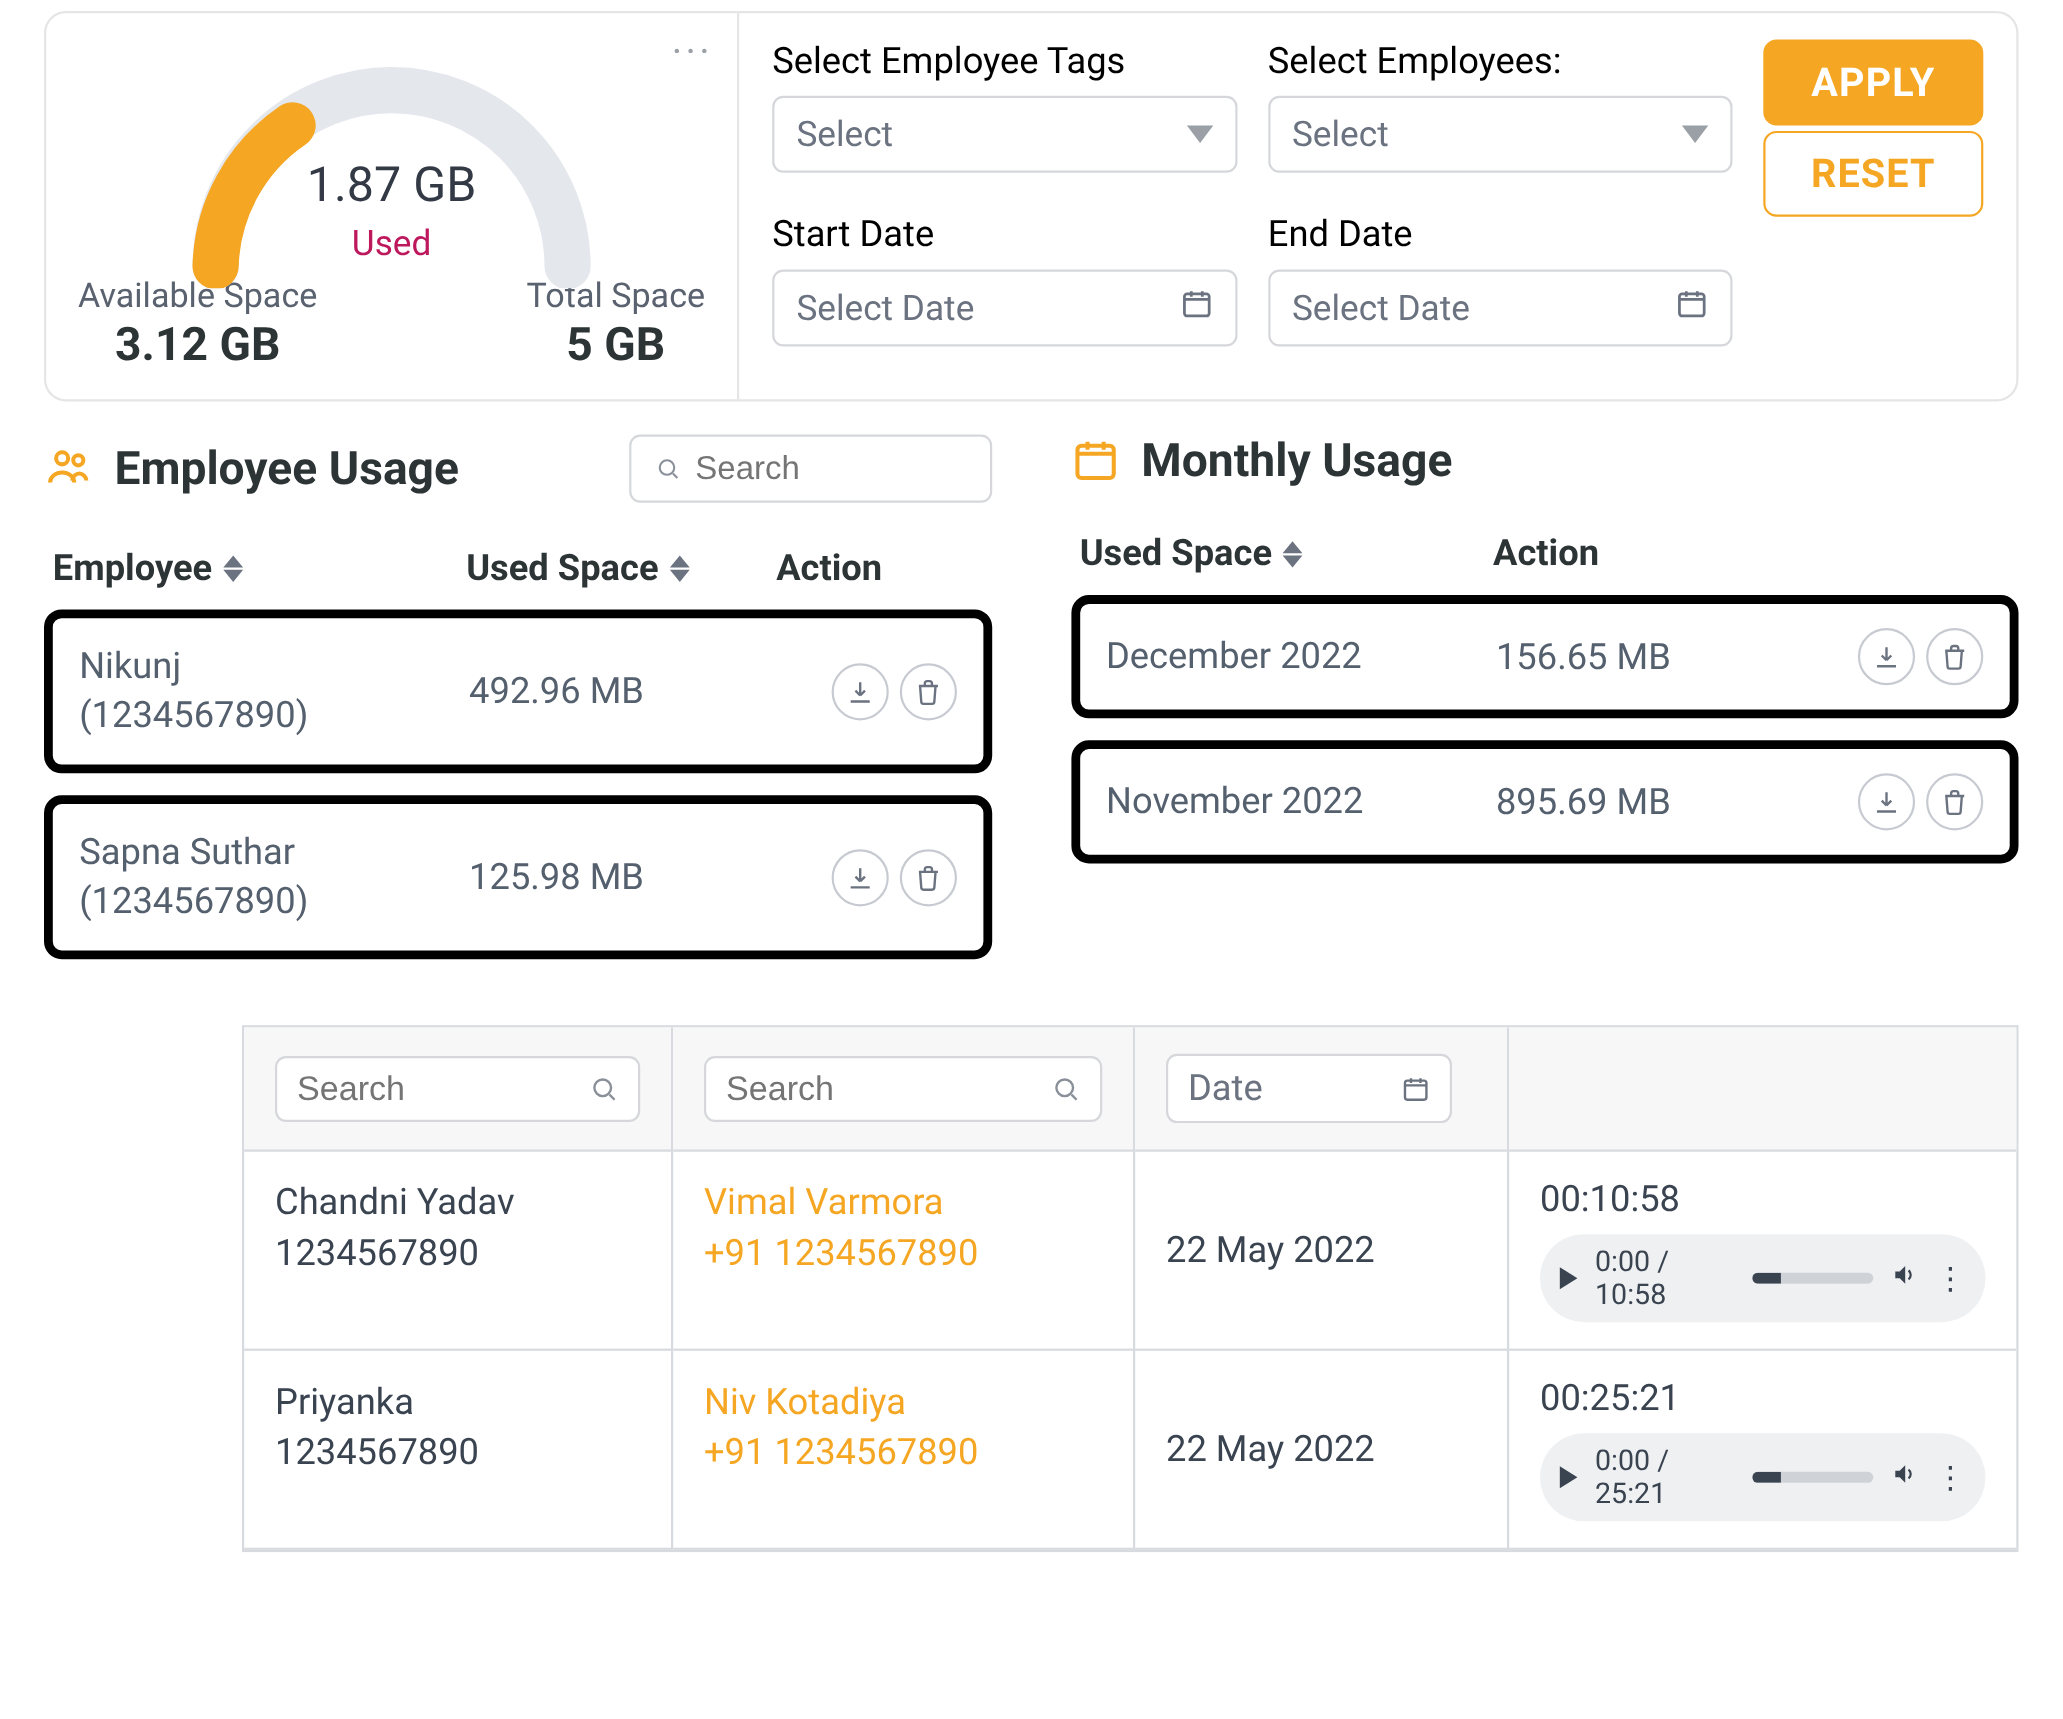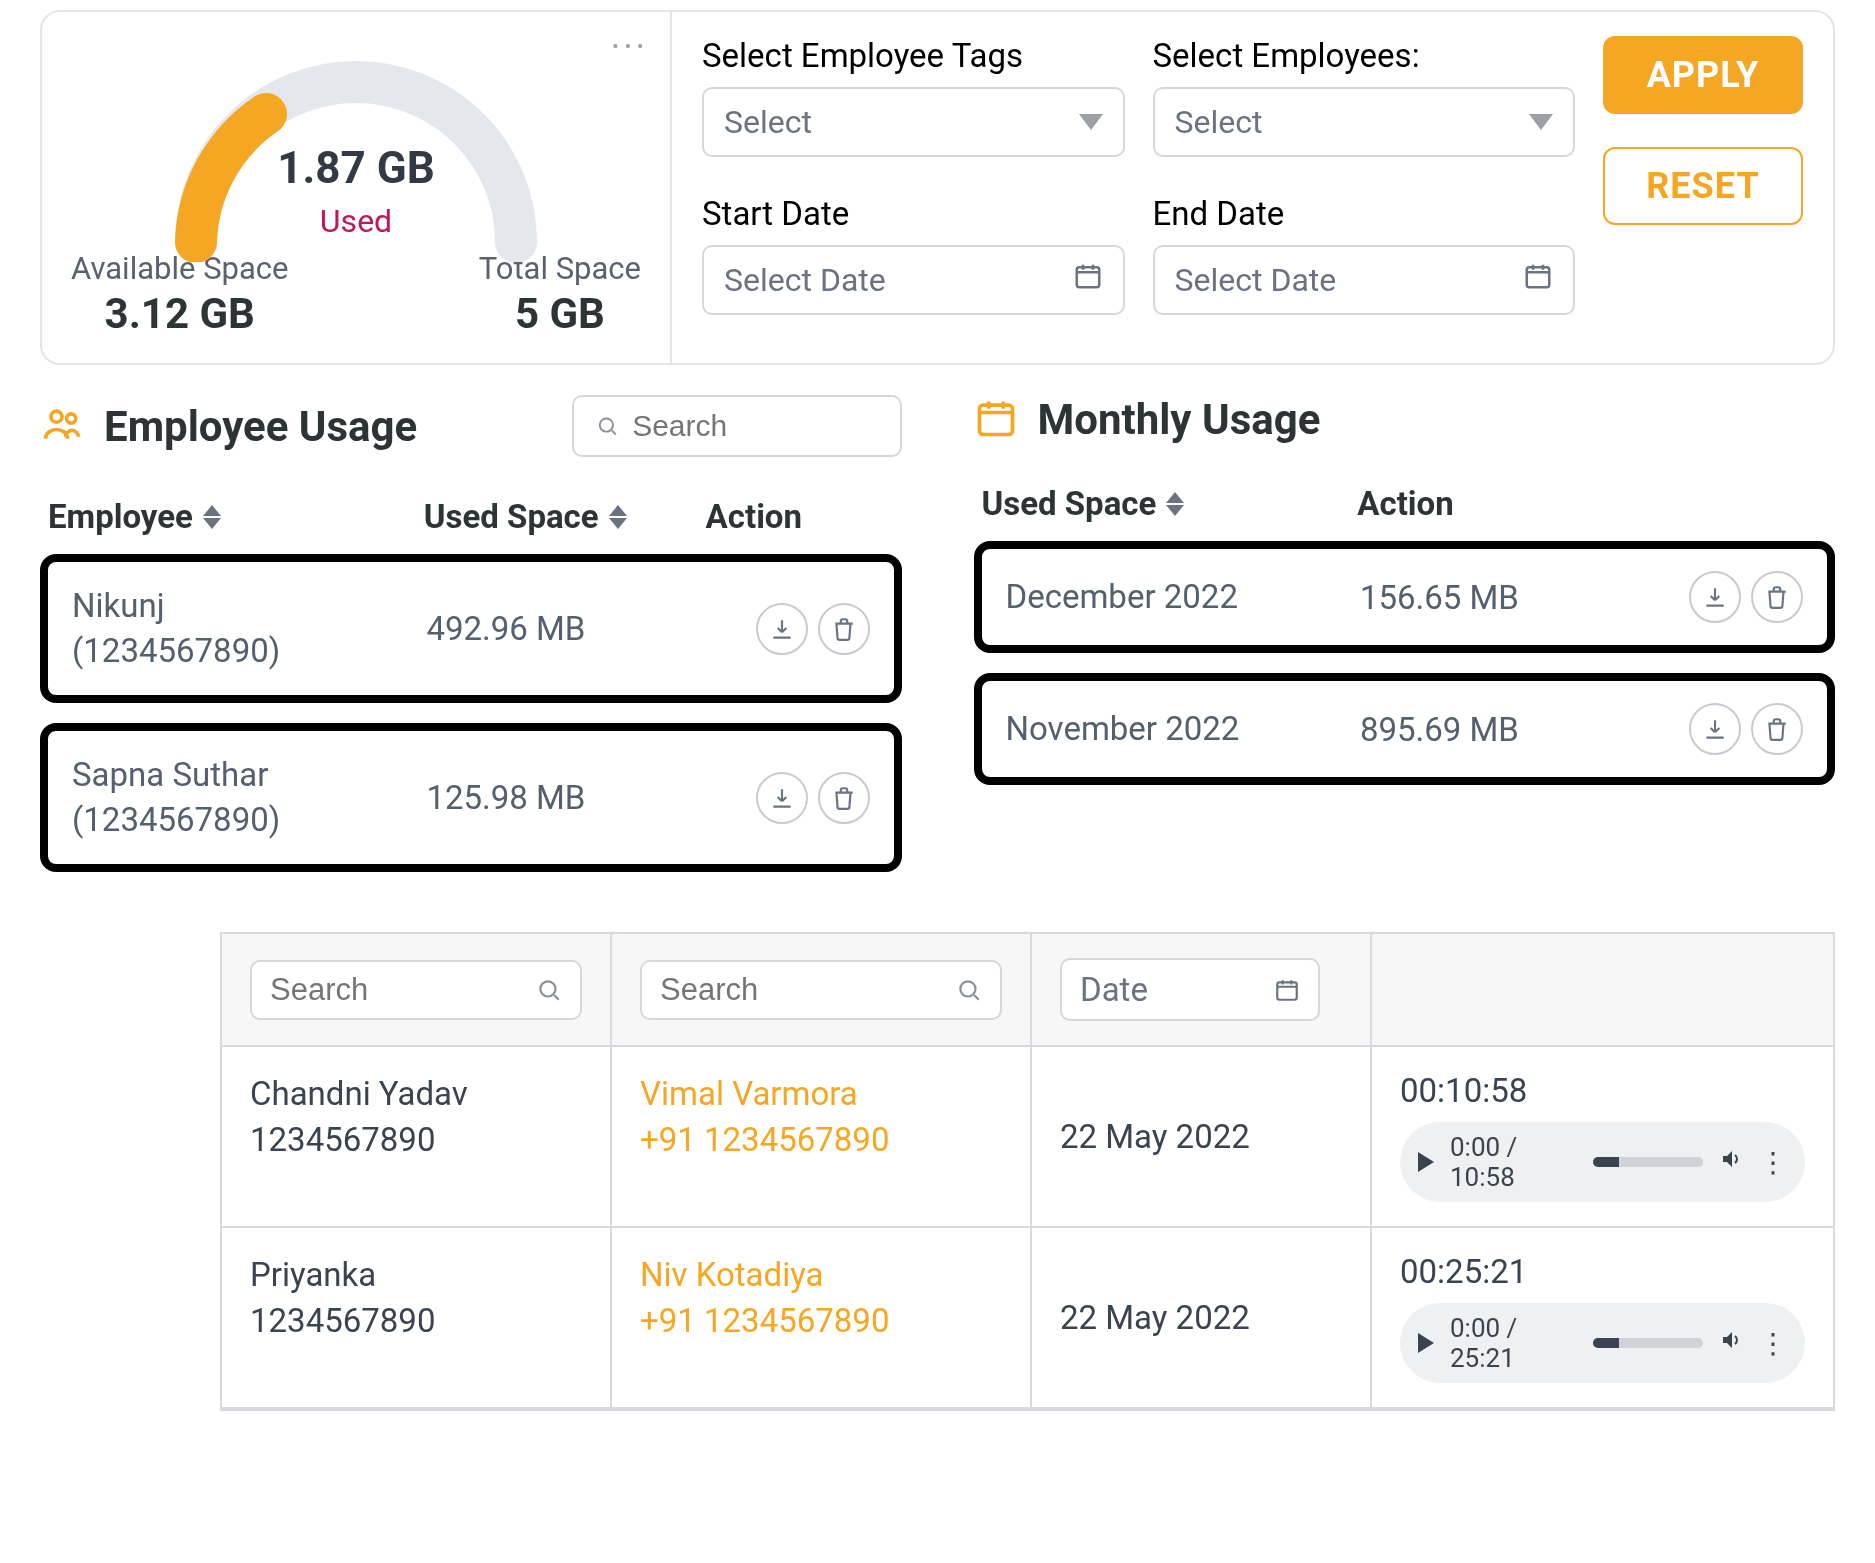--- a/index.html
+++ b/index.html
@@ -6,34 +6,34 @@
   body { font-family: -apple-system, BlinkMacSystemFont, "Segoe UI", Roboto, sans-serif; background: #fff; color: #2d3436; width: 1875px; height: 1563px; }
   .container { padding: 0 40px; }
 
   
   .top-panel { display: flex; border: 2px solid #e5e5e5; border-radius: 20px; margin: 10px 0 30px 0; background: #fff; }
   .gauge-card { width: 630px; padding: 20px 25px 25px 25px; border-right: 2px solid #e5e5e5; position: relative; }
   .gauge-menu { position: absolute; top: 14px; right: 22px; font-size: 36px; color: #9aa0a6; letter-spacing: 3px; cursor: pointer; }
   .gauge-wrap { position: relative; width: 420px; height: 230px; margin: 0 auto; }
   .gauge-wrap svg { display:block; }
   .gauge-center { position:absolute; left:0; right:0; top:110px; text-align:center; }
-  .gauge-center .val { font-size: 44px; font-weight: 700; color: #333a45; }
+  .gauge-center .val { font-size: 44px; font-weight: 400; color: #333a45; }
   .gauge-center .used { font-size: 32px; color: #be185d; margin-top: 8px; }
   .gauge-legend { display:flex; justify-content: space-between; margin-top: -12px; padding: 0 4px; }
   .gauge-legend .col { text-align: center; }
   .gauge-legend .label { font-size: 31px; color: #5a6270; }
   .gauge-legend .value { font-size: 42px; font-weight: 700; color: #2d3436; margin-top: 2px; }
 
   .filters { flex:1; padding: 24px 30px 30px 30px; display:flex; gap: 28px; }
   .filter-grid { display:grid; grid-template-columns: 1fr 1fr; gap: 18px 28px; flex:1; }
   .field-label { font-size: 33px; color: #000000; margin-bottom: 12px; }
   .select-box, .date-box { display:flex; align-items:center; justify-content:space-between; padding: 14px 20px; border:2px solid #d5d7db; border-radius:10px; font-size: 32px; color:#6b7280; background:#fff; cursor:pointer; }
   .chev-down { width:0; height:0; border-left:12px solid transparent; border-right:12px solid transparent; border-top:16px solid #9aa0a6; }
   .cal-icon svg { width:30px; height:30px; }
-  .btn-col { display:flex; flex-direction:column; gap:33px; width:200px; }
+  .btn-col { display:flex; flex-direction:column; gap:5px; width:200px; }
   .btn { font-size:36px; font-weight:700; letter-spacing:1px; text-align:center; padding:16px 0; border-radius:12px; cursor:pointer; }
   .btn-apply { background:#f5a623; color:#fff; border:2px solid #f5a623; }
   .btn-reset { background:#fff; color:#f5a623; border:2px solid #f5a623; }
 
   
   .usage-wrap { display:flex; gap:72px; }
   .usage-col { flex:1; }
   .usage-head { display:flex; align-items:center; gap:20px; margin-bottom: 40px; }
   .usage-head .icon svg { width:44px; height:44px; }
   .usage-head h2 { font-size:42px; font-weight:700; color:#2d3436; }

